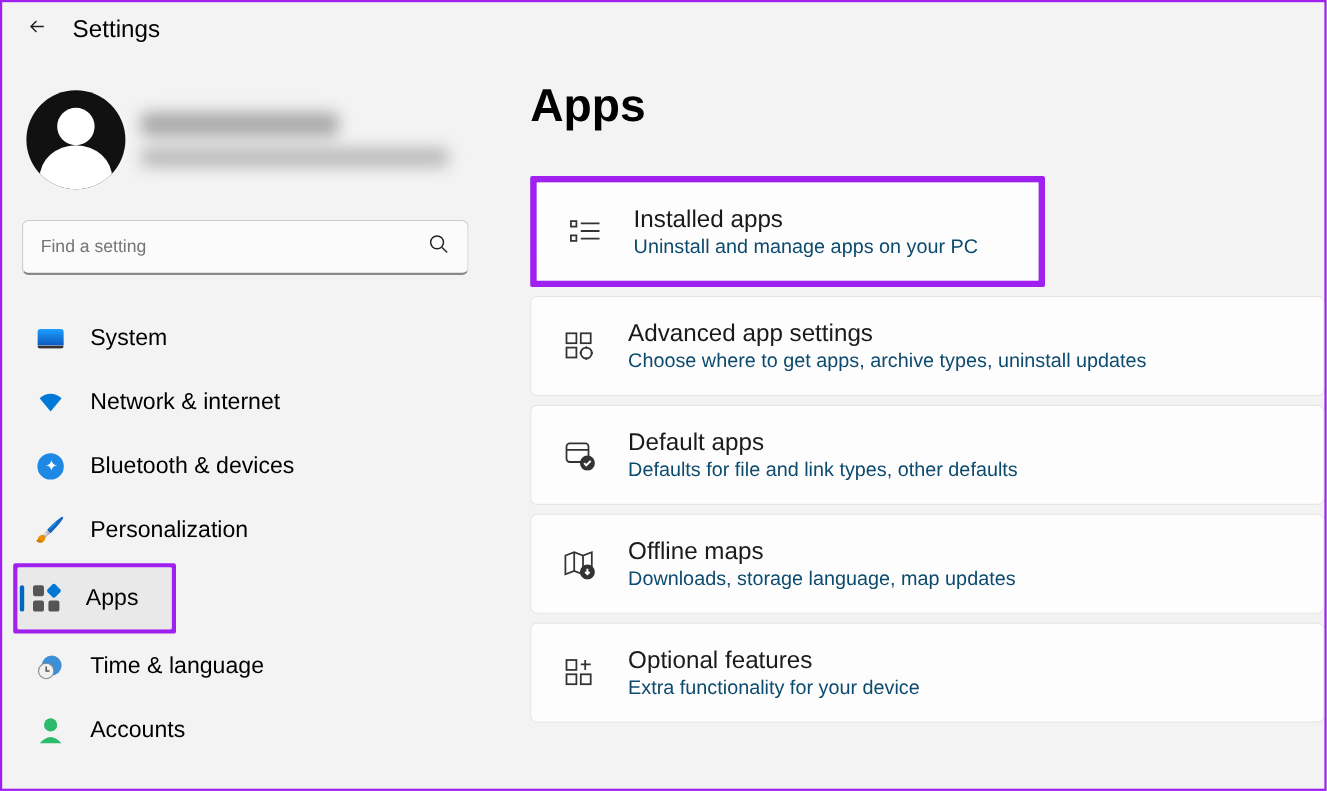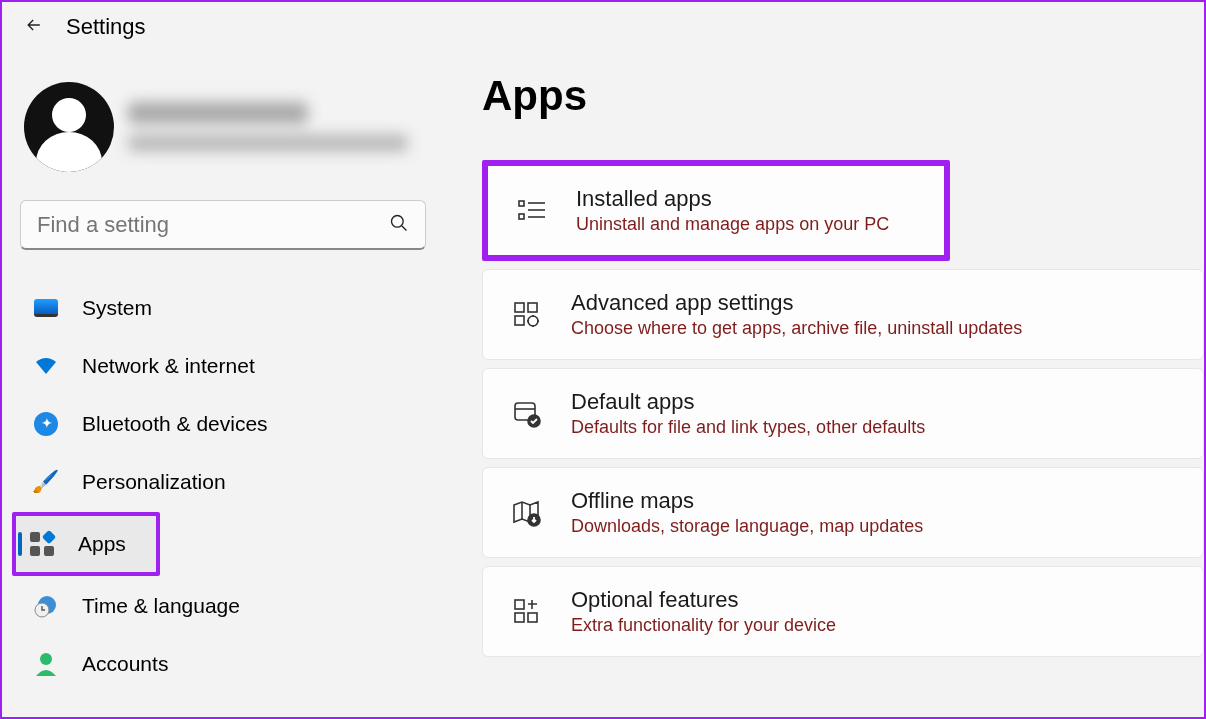--- a/index.html
+++ b/index.html
@@ -44,21 +44,21 @@
   .profile-text { filter: blur(7px); color: #888; }
   .profile-name { width: 180px; height: 22px; background: #aaa; border-radius: 6px; margin-bottom: 10px; }
   .profile-email { width: 280px; height: 18px; background: #bbb; border-radius: 6px; }
   .search {
     display: flex; align-items: center; justify-content: space-between;
     height: 50px; border: 1px solid #ccc; border-bottom: 2px solid #888;
     border-radius: 6px; background: #fbfbfb; padding: 0 16px; margin: 0 4px 30px 4px;
   }
   .search input {
     border: none; outline: none; background: transparent;
-    font-size: 22px; color: #a21caf; width: 100%;
+    font-size: 16px; color: #a21caf; width: 100%;
   }
   .nav { display: flex; flex-direction: column; gap: 2px; }
   .nav-item {
     display: flex; align-items: center; gap: 22px;
     height: 56px; padding: 0 16px; border-radius: 6px;
     cursor: pointer; font-size: 21px; position: relative;
   }
   .nav-item.active { background: #e9e9e9; }
   .nav-item.active::before {
     content: ''; position: absolute; left: 2px; top: 16px;
@@ -73,21 +73,21 @@
   .main { flex: 1; padding: 20px 0 0 40px; }
   .page-title { font-size: 42px; font-weight: 600; margin-bottom: 40px; }
   .cards { display: flex; flex-direction: column; gap: 8px; }
   .card {
     background: #fdfdfd; border: 1px solid #e6e6e6; border-radius: 6px;
     display: flex; align-items: center; gap: 28px;
     padding: 20px 28px; cursor: pointer;
   }
   .card-icon { width: 32px; height: 32px; display: flex; align-items: center; justify-content: center; flex-shrink: 0; }
   .card-title { font-size: 22px; color: #1a1a1a; margin-bottom: 2px; }
-  .card-sub { font-size: 18px; color: #7f1d1d; }
+  .card-sub { font-size: 18px; color: #0c4a6e; }
   .highlight-card {
     border: 6px solid #a020f0; border-radius: 2px;
     width: 468px; margin-bottom: 0;
   }
   .highlight-card .card { border: none; border-radius: 0; }
   
   .ico-system { width: 24px; height: 18px; background: linear-gradient(#1e9fff, #0a5abf); border-radius: 3px; border-bottom: 3px solid #333; }
   .ico-bt { width: 24px; height: 24px; border-radius: 50%; background: #1e88e5; position: relative; }
   .ico-bt::after { content: '\2726'; color: #fff; font-size: 14px; position: absolute; top: 3px; left: 7px; }
   .ico-net { font-size: 22px; color: #0078d7; }
@@ -219,21 +219,21 @@
           <svg width="28" height="28" viewBox="0 0 28 28" fill="none" stroke="#333" stroke-width="1.6">
               <rect x="2" y="2" width="9" height="9"></rect>
               <rect x="15" y="2" width="9" height="9"></rect>
               <rect x="2" y="15" width="9" height="9"></rect>
               <circle cx="20" cy="20" r="5"></circle>
               <path d="M20 14v2M20 24v2M14 20h2M24 20h2"></path>
             </svg>
         </span>
         <div>
           <div class="card-title">Advanced app settings</div>
-          <div class="card-sub">Choose where to get apps, archive file, uninstall updates</div>
+          <div class="card-sub">Choose where to get apps, archive types, uninstall updates</div>
         </div>
       </div>
 
       <div class="card">
         <span class="card-icon">
           <svg width="28" height="28" viewBox="0 0 28 28" fill="none" stroke="#333" stroke-width="1.6">
               <rect x="2" y="3" width="20" height="17" rx="3"></rect>
               <line x1="2" y1="9" x2="22" y2="9"></line>
               <circle cx="21" cy="21" r="6" fill="#333"></circle>
               <path d="M18 21l2 2 4-4" stroke="#fff" stroke-width="1.8"></path>

